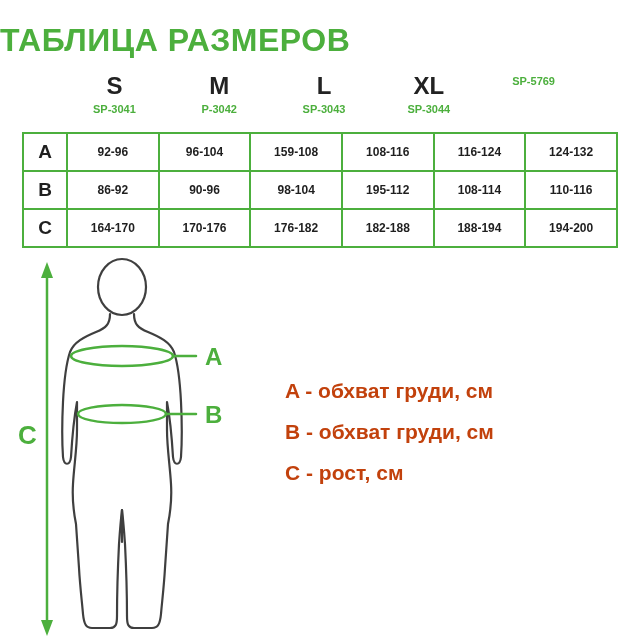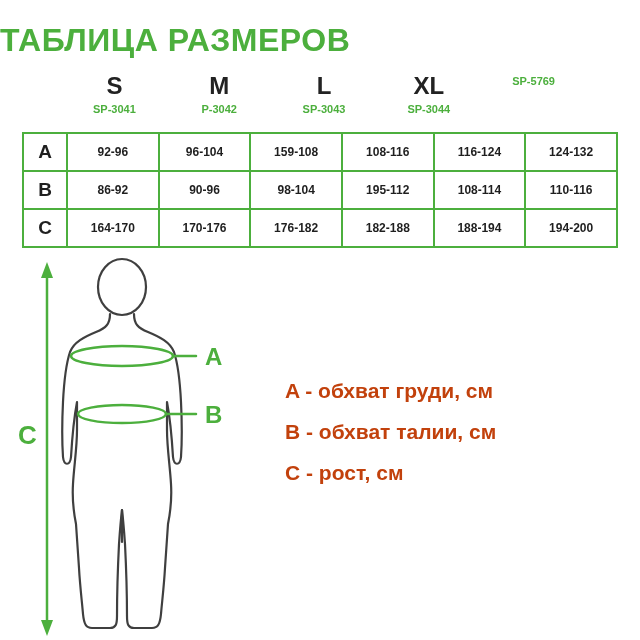--- a/index.html
+++ b/index.html
@@ -232,17 +232,17 @@
       </g>
 
       <text x="205" y="113" font-family="Liberation Sans, sans-serif" font-size="24" font-weight="bold" fill="#4caf3d">A</text>
       <text x="205" y="171" font-family="Liberation Sans, sans-serif" font-size="24" font-weight="bold" fill="#4caf3d">B</text>
       <text x="18" y="192" font-family="Liberation Sans, sans-serif" font-size="26" font-weight="bold" fill="#4caf3d">C</text>
     </svg>
   </div>
 
   <div class="legend">
     <div class="line">A - обхват груди, см</div>
-    <div class="line">B - обхват талии, см</div>
+    <div class="line">B - обхват груди, см</div>
     <div class="line">C - рост, см</div>
   </div>
 
 </div>
 
 </body></html>

